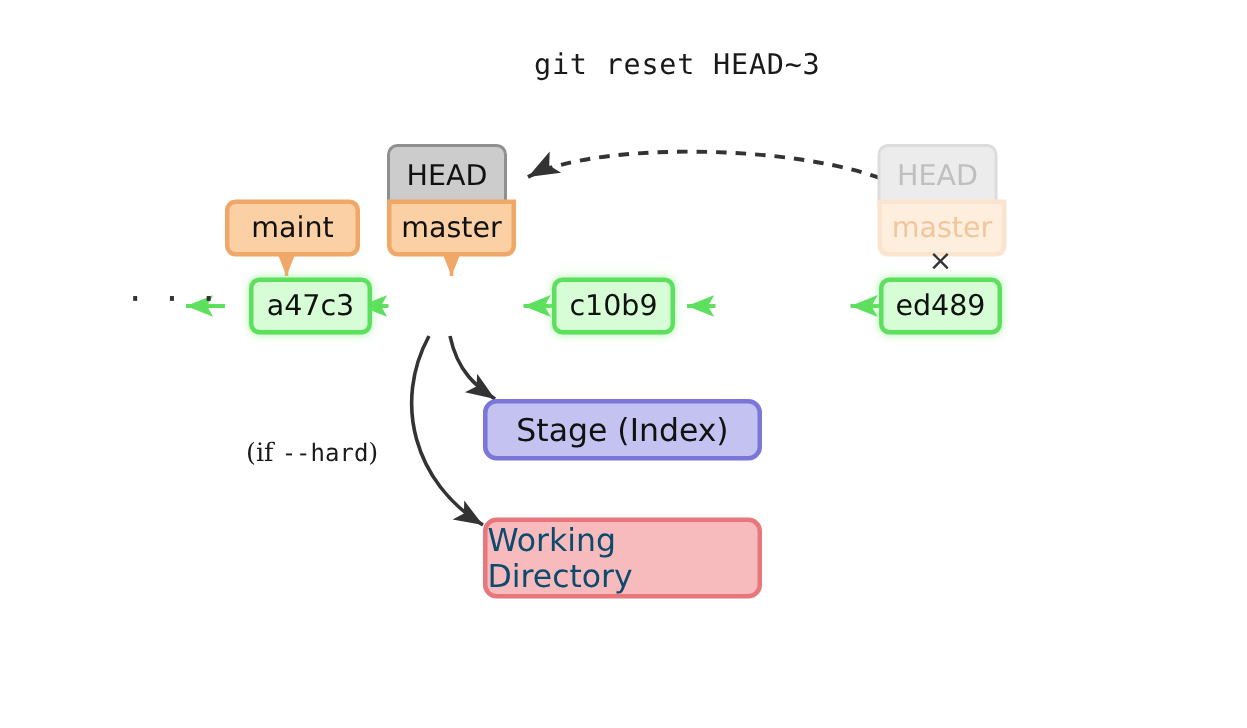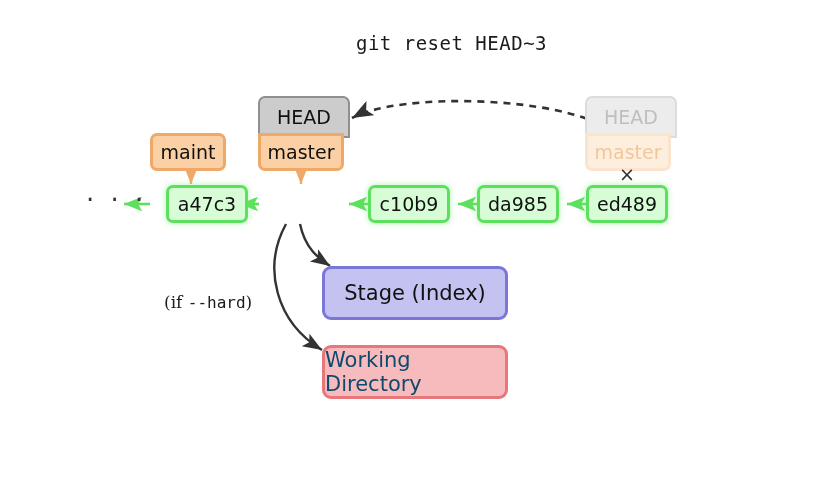--- a/index.html
+++ b/index.html
@@ -51,35 +51,35 @@
     height: 38px;
     border-width: 3px;
     border-color: #5de05d;
     background: #d6fdd6;
     color: #111111;
     font-size: 19px;
     box-shadow: 0 0 6px rgba(110, 235, 110, 0.55);
   }
 
   .branch {
-    width: 76px;
+    width: 90px;
     height: 38px;
     border-width: 3px;
     border-color: #f0a868;
     background: #fbd0a4;
     color: #111111;
     font-size: 19px;
   }
 
   .branch-wide {
     width: 86px;
   }
 
   .head {
-    width: 92px;
+    width: 80px;
     height: 42px;
     border-width: 2px;
     border-color: #8f8f8f;
     background: #cccccc;
     color: #111111;
     font-size: 19px;
     border-bottom-left-radius: 0;
     border-bottom-right-radius: 0;
   }
 
@@ -94,21 +94,21 @@
     color: #bfbfbf;
   }
   .ghost-branch {
     border-color: #fae4cd;
     background: #fdeedd;
     color: #f0c79c;
   }
 
   .stage {
     width: 186px;
-    height: 54px;
+    height: 41px;
     border-width: 3px;
     border-color: #7a77d8;
     background: #c3c2f0;
     color: #111111;
     font-size: 21px;
     border-radius: 9px;
   }
 
   .workdir {
     width: 186px;
@@ -197,21 +197,20 @@
 
     <g>
       <path d="M286,224 C262,268 276,322 322,350" stroke="#333333" stroke-width="2.4" fill="none" marker-end="url(#arrow-dark)"></path>
     </g>
   </svg>
 
   <div class="ellipsis">· · ·</div>
 
   <div class="node commit" style="left:166px; top:185px;text-align:right;">a47c3</div>
   <div class="node commit" style="left:368px; top:185px;">c10b9</div>
-  <div class="node commit" style="left:477px; top:185px;">da985</div>
   <div class="node commit" style="left:586px; top:185px;">ed489</div>
 
   <div class="node branch" style="left:150px; top:133px;">maint</div>
 
   <div class="node head" style="left:258px; top:96px;">HEAD</div>
   <div class="node branch branch-wide attached-below" style="left:258px; top:133px;">master</div>
 
   <div class="node head ghost-head" style="left:585px; top:96px;">HEAD</div>
   <div class="node branch branch-wide attached-below ghost-branch" style="left:585px; top:133px;">master</div>
 

